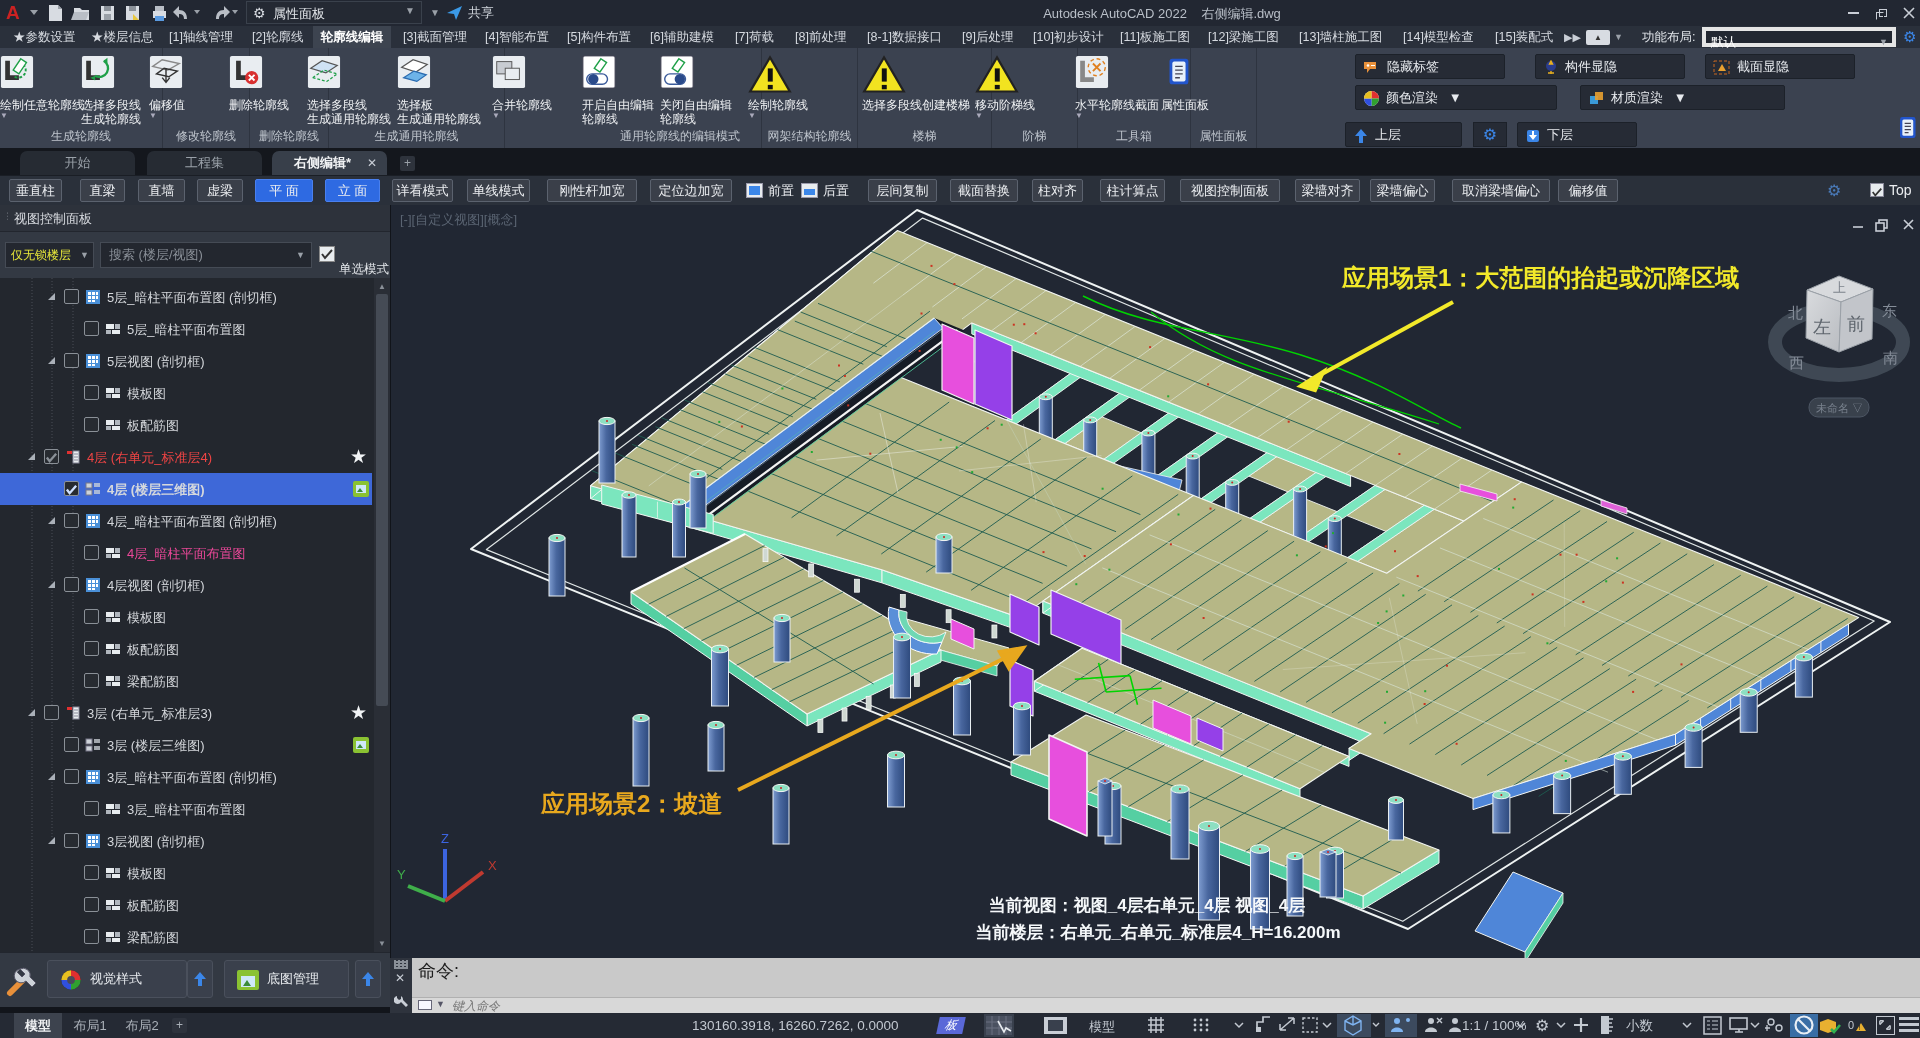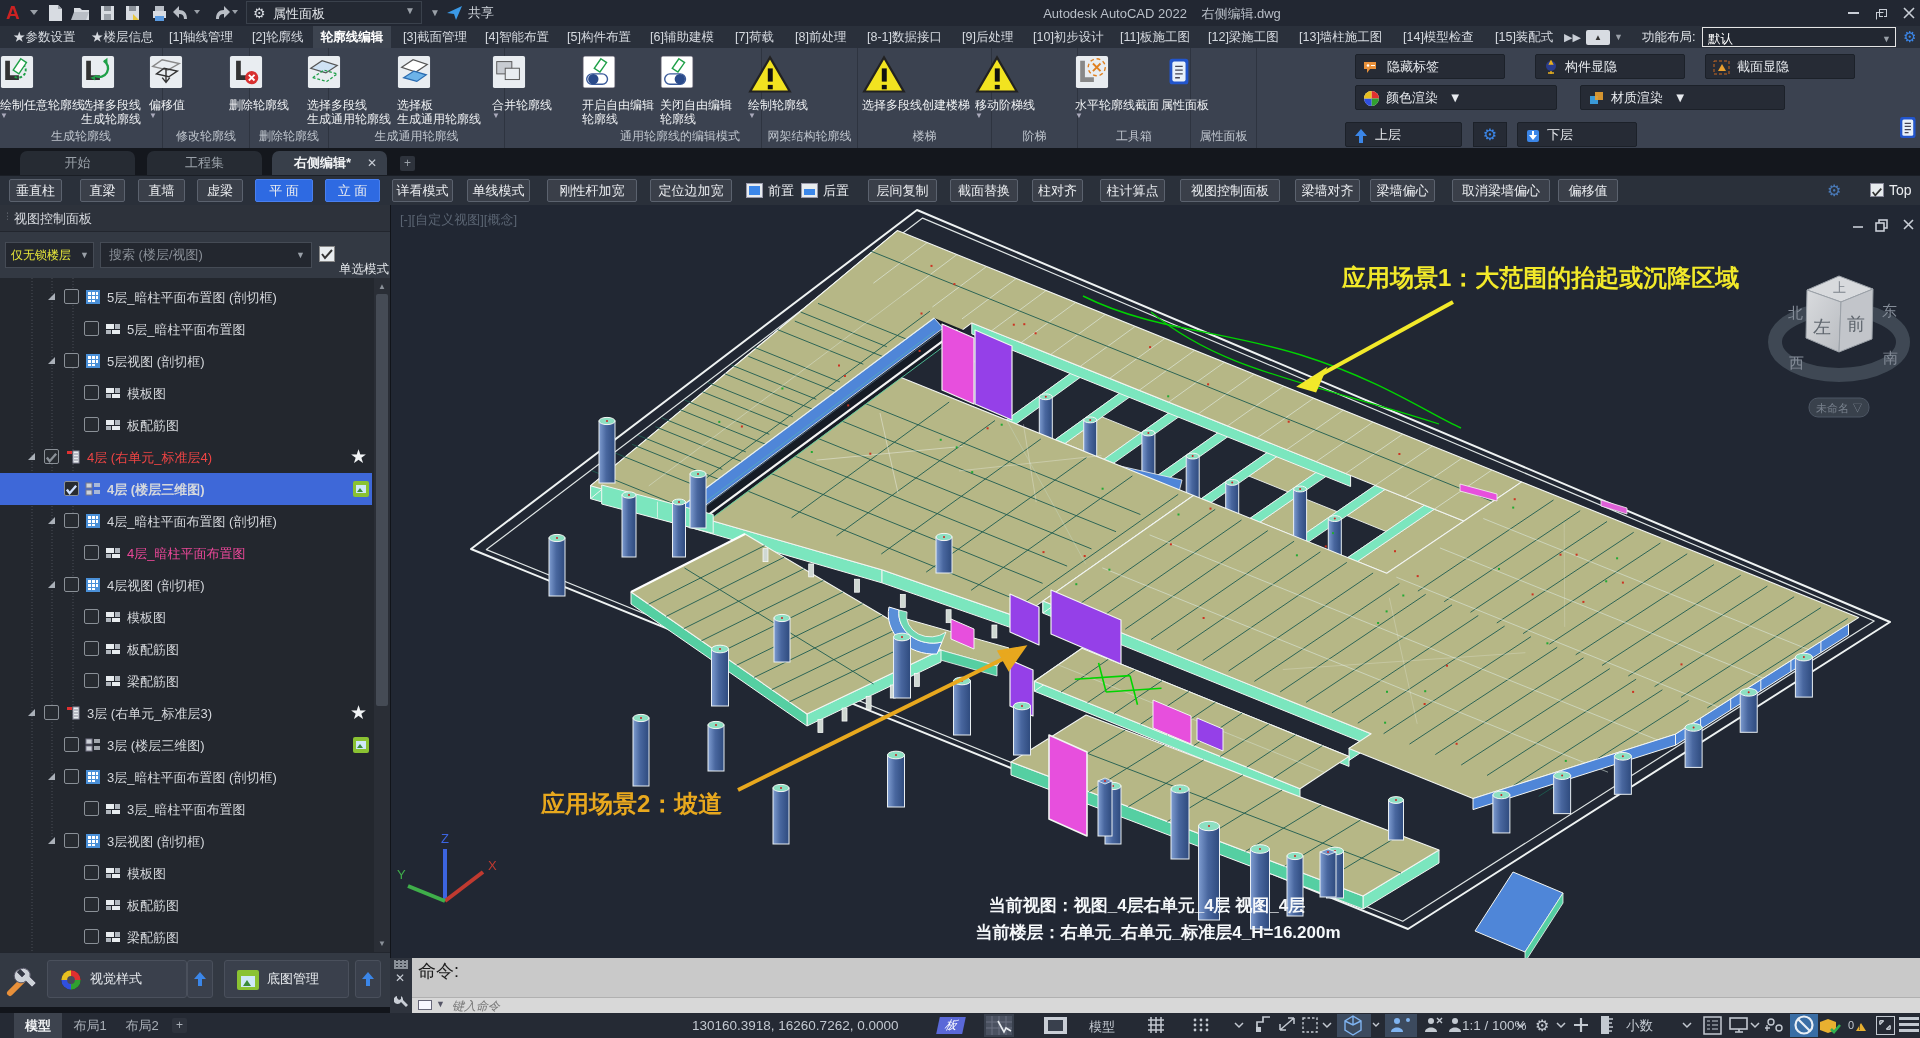--- a/index.html
+++ b/index.html
@@ -94,21 +94,21 @@
     <div class="mtab" style="left:1033px">[10]初步设计</div>
     <div class="mtab" style="left:1120px">[11]板施工图</div>
     <div class="mtab" style="left:1208px">[12]梁施工图</div>
     <div class="mtab" style="left:1299px">[13]墙柱施工图</div>
     <div class="mtab" style="left:1403px">[14]模型检查</div>
     <div class="mtab" style="left:1495px">[15]装配式</div>
     <div class="mtab" style="left:1564px;color:#c9ced6;font-size:11px">▶▶</div>
     <div class="mtab" style="left:1586px;top:4px;width:24px;height:15px;background:#d8dce2;border-radius:2px;line-height:15px;text-align:center;font-size:8px;color:#333">▲</div>
     <div class="mtab" style="left:1614px;font-size:9px;color:#9aa0a8">▼</div>
     <div class="mtab" style="left:1642px;color:#dfe3e8">功能布局:</div>
-    <div class="mtab" style="left:1702px;top:1px;width:194px;height:20px;background:#222731;border:1px solid #e5e5e5"><span style="margin-left:5px;color:#fff">默认</span><span style="position:absolute;right:4px;font-size:9px;color:#9aa0a8">▼</span></div>
+    <div class="mtab" style="left:1702px;top:1px;width:194px;height:20px;background:#222731;border:4px solid #e5e5e5"><span style="margin-left:5px;color:#fff">默认</span><span style="position:absolute;right:4px;font-size:9px;color:#9aa0a8">▼</span></div>
     <div class="mtab" style="left:1903px;color:#3b86e8;font-size:15px">⚙</div>
   </div>
 <div id="ribbon" class="abs">
     <div class="rgroup" style="left:0px;width:163px">
       <div class="rglabel">生成轮廓线</div>
     </div>
     <div class="rgroup" style="left:163px;width:87px">
       <div class="rglabel">修改轮廓线</div>
     </div>
     <div class="rgroup" style="left:250px;width:79px">

